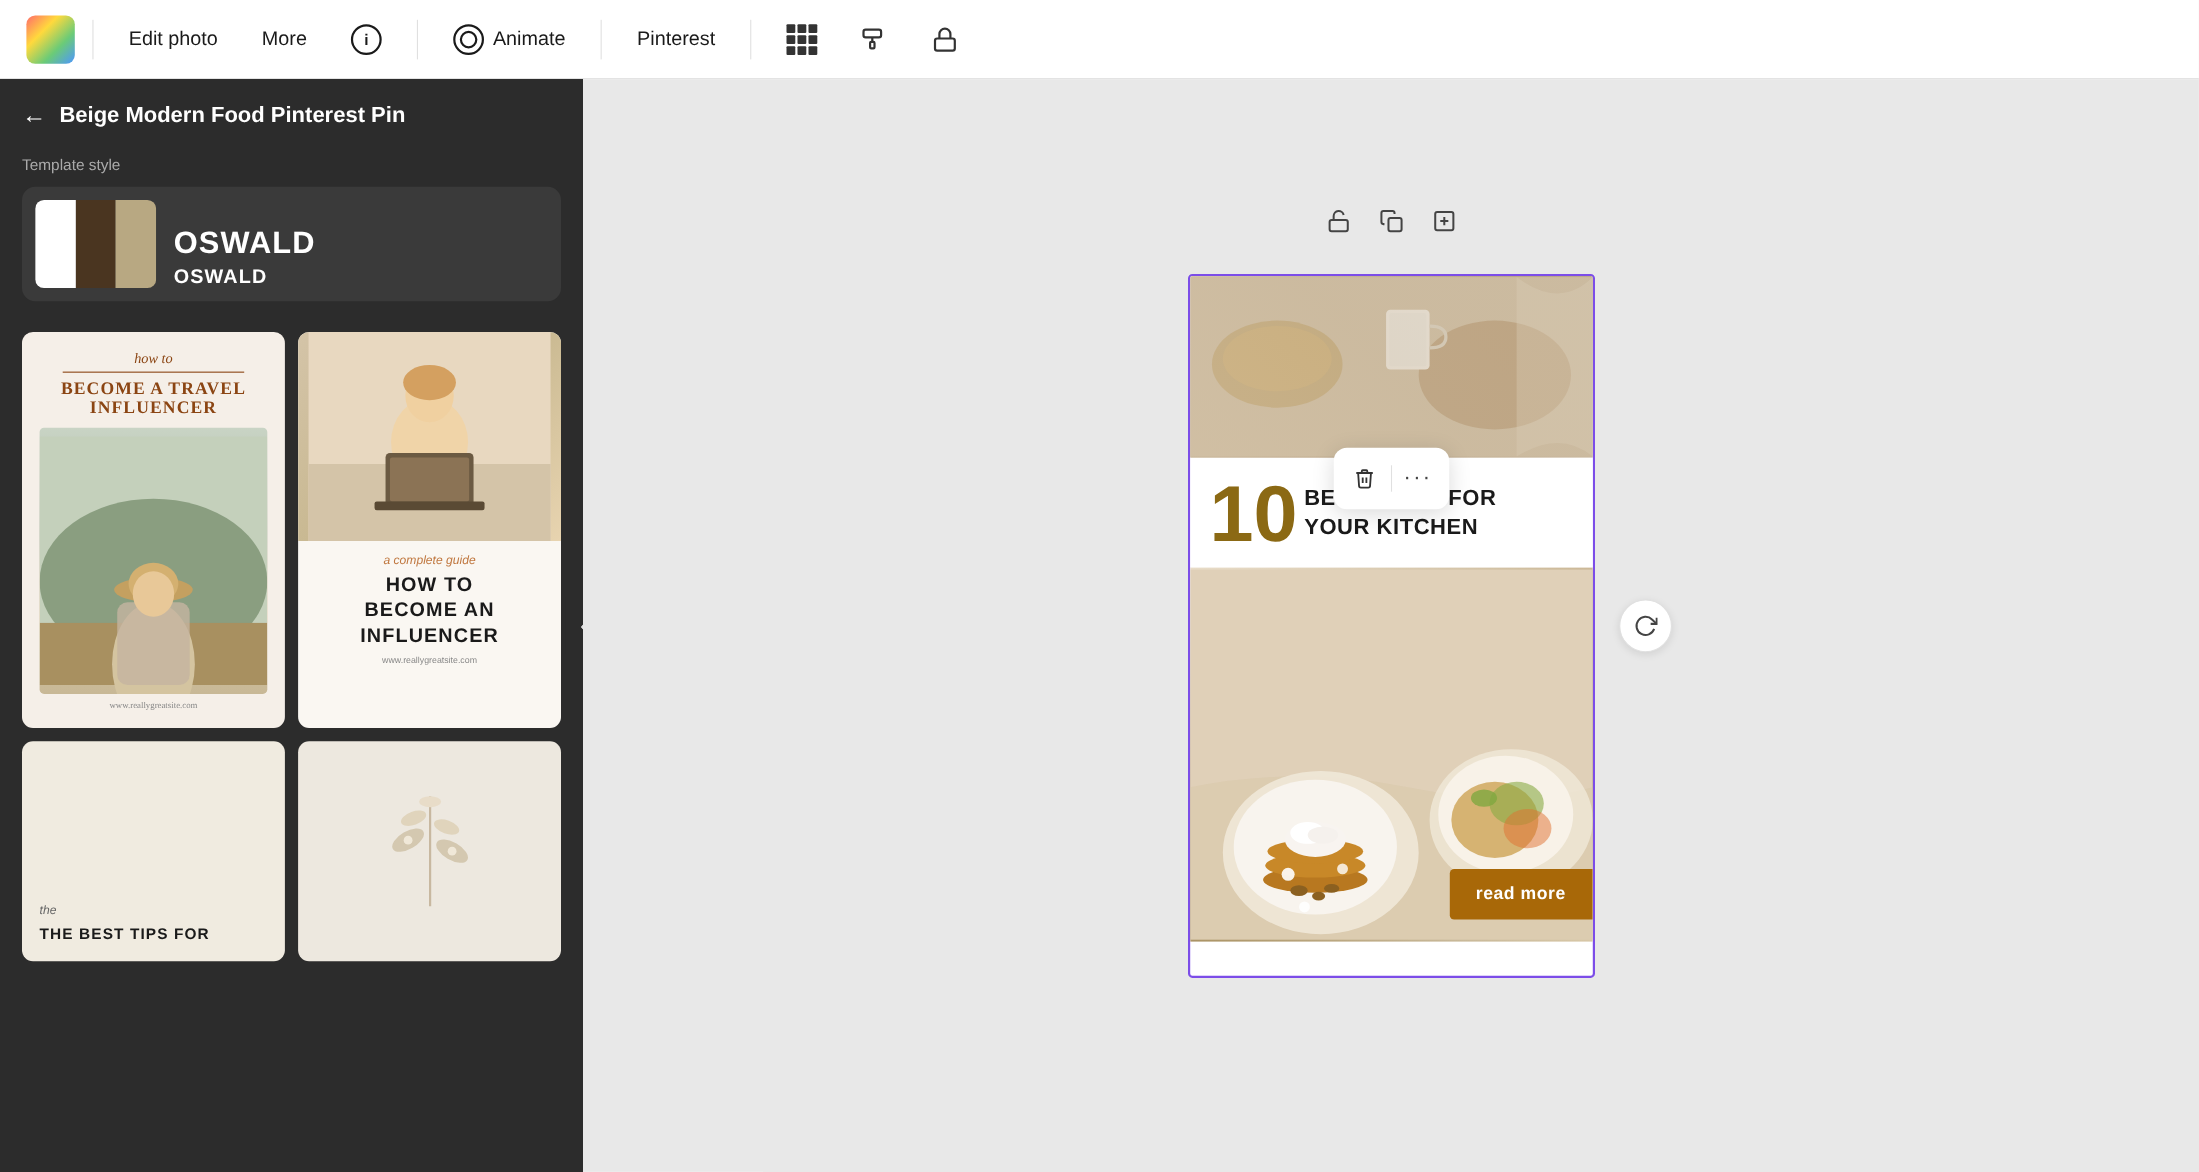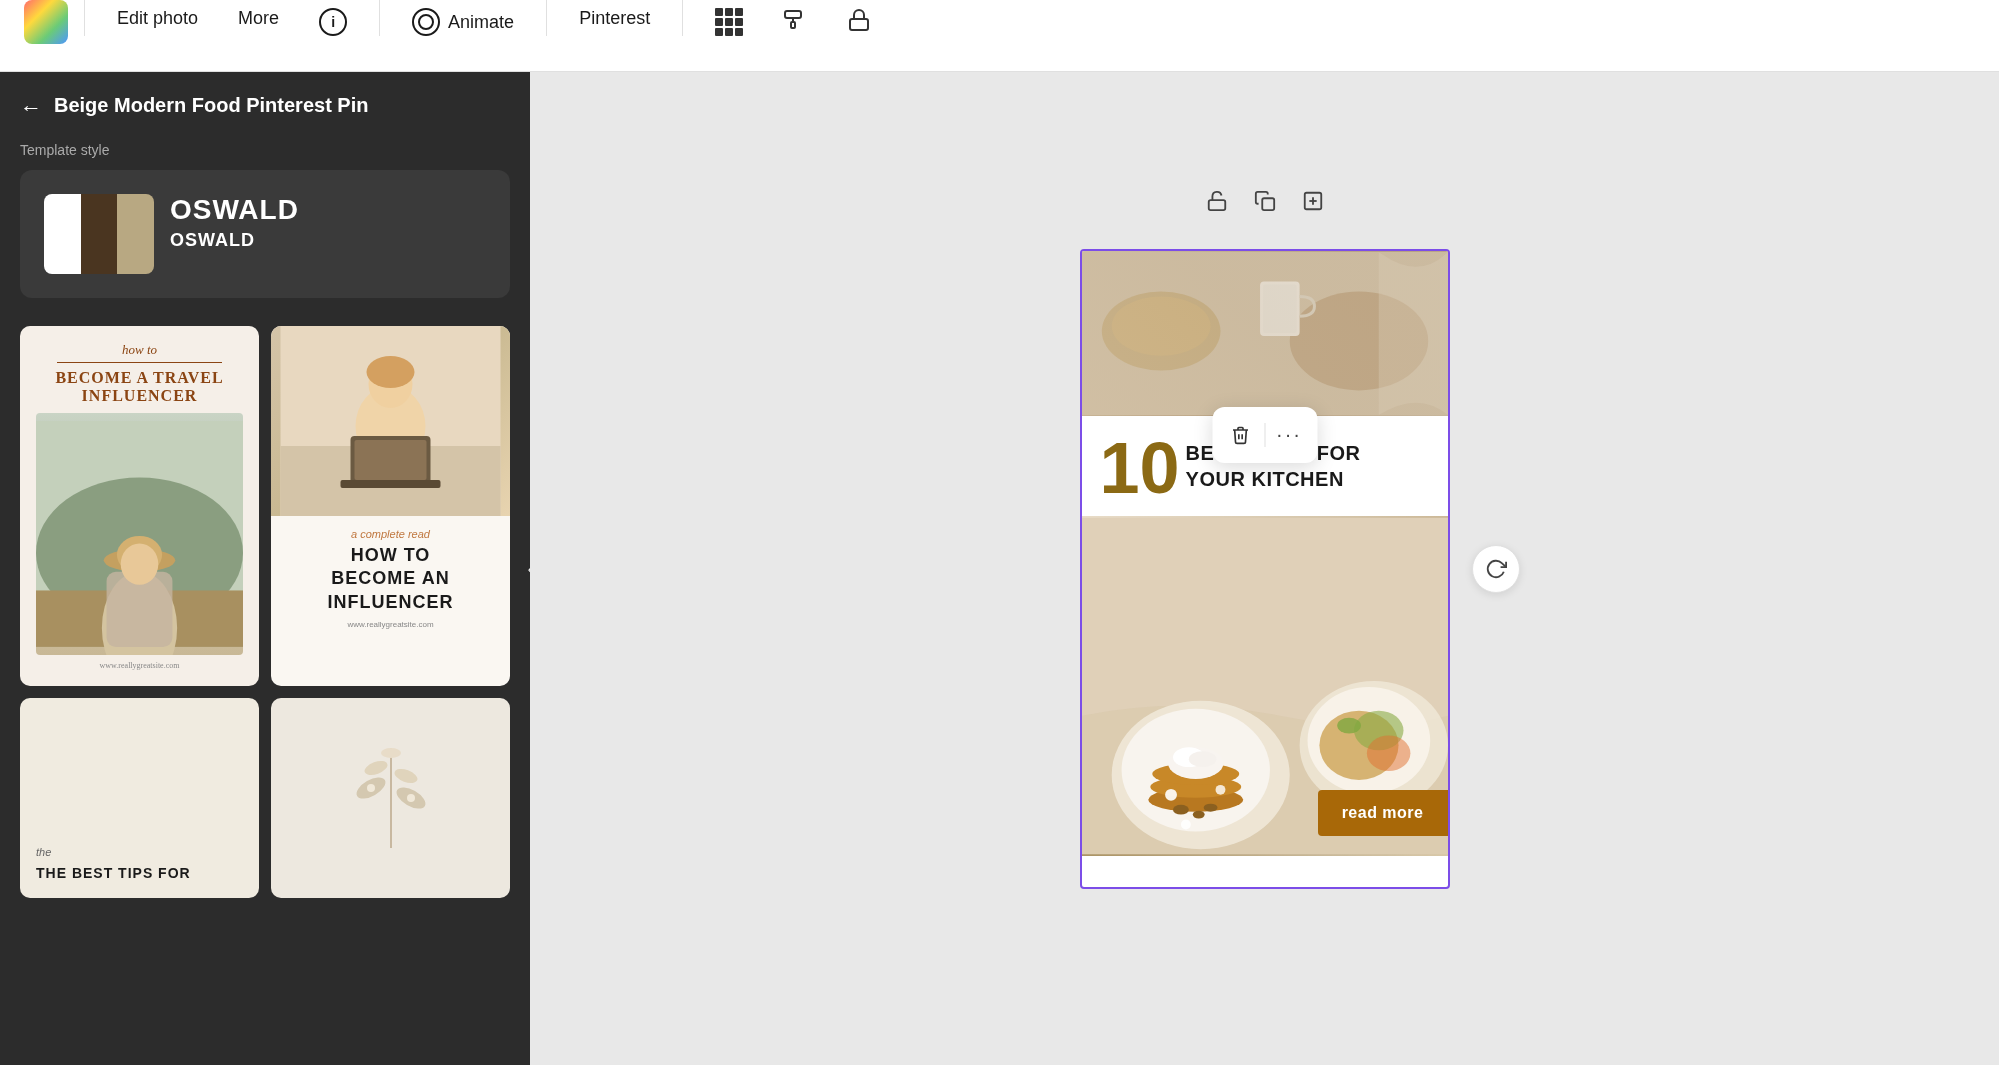--- a/index.html
+++ b/index.html
@@ -11,21 +11,21 @@
       overflow: hidden;
       display: flex;
       flex-direction: column;
     }
 
     
     .toolbar {
       background: #ffffff;
       height: 72px;
       display: flex;
-      align-items: flex-start;
+      align-items: center;
       padding: 0 24px;
       gap: 8px;
       border-bottom: 1px solid #e0e0e0;
       flex-shrink: 0;
       position: relative;
     }
 
     .toolbar-gradient-icon {
       width: 44px;
       height: 44px;
@@ -148,23 +148,23 @@
       font-size: 14px;
       color: #aaaaaa;
       margin-bottom: 12px;
       font-weight: 400;
     }
 
     
     .template-style-card {
       background: #3a3a3a;
       border-radius: 12px;
-      padding: 24px;
-      display: flex;
-      align-items: flex-start;
+      padding: 12px;
+      display: flex;
+      align-items: flex-end;
       gap: 16px;
       margin-bottom: 28px;
     }
 
     .color-swatches {
       display: flex;
       width: 110px;
       height: 80px;
       border-radius: 8px;
       overflow: hidden;
@@ -662,21 +662,21 @@
             <ellipse cx="110" cy="58" rx="22" ry="24" fill="#f0d0a0"></ellipse>
 
             <ellipse cx="110" cy="46" rx="24" ry="16" fill="#d4a060"></ellipse>
 
             <rect x="70" y="110" width="80" height="48" rx="4" fill="#6b5a42"></rect>
             <rect x="74" y="114" width="72" height="40" rx="2" fill="#8b7355"></rect>
             <rect x="60" y="154" width="100" height="8" rx="2" fill="#5a4a34"></rect>
           </svg>
         </div>
         <div class="card-influencer-text">
-          <div class="card-influencer-script">a complete read</div>
+          <div class="card-influencer-script">a complete guide</div>
           <div class="card-influencer-title">HOW TO<br>BECOME AN<br>INFLUENCER</div>
           <div class="card-influencer-url">www.reallygreatsite.com</div>
         </div>
       </div>
 
       <div class="template-card" style="height:200px; background:#f0ebe0; display:flex; flex-direction:column; justify-content:flex-end; padding:16px;">
         <div style="font-size:11px; color:#666; margin-bottom:6px; font-style:italic;">the</div>
         <div style="font-size:14px; font-weight:900; color:#1a1a1a; text-transform:uppercase; letter-spacing:1px; line-height:1.3;">THE BEST TIPS FOR</div>
       </div>
 

